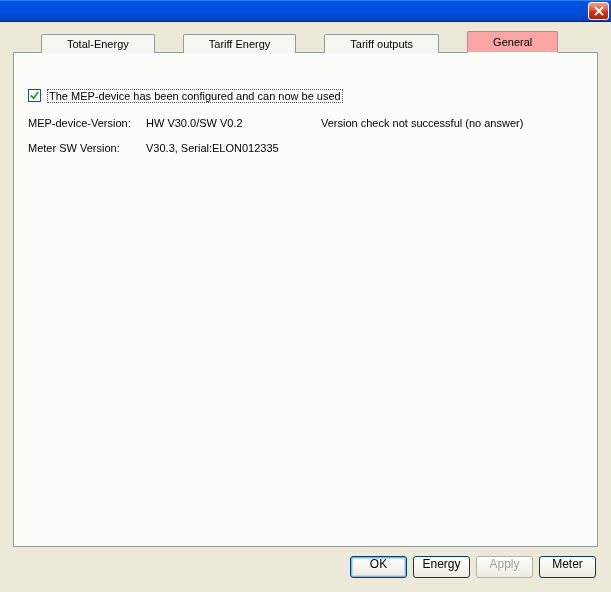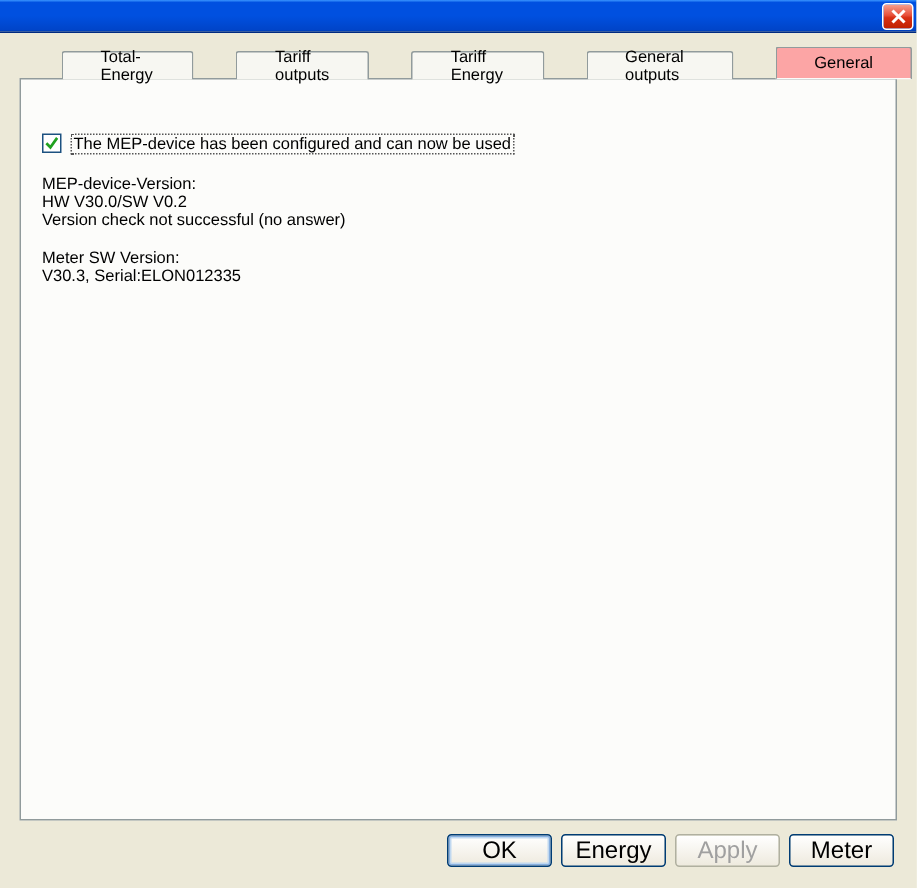--- a/index.html
+++ b/index.html
@@ -126,50 +126,49 @@
     width: 9px;
     height: 9px;
   }
   .cb-label {
     border: 1px dotted #555;
     padding: 0 1px;
   }
   .info-row {
     display: flex;
     margin-top: 13px;
-    flex-direction: column;
   }
   .info-label {
     width: 118px;
   }
   .info-value {
     width: 175px;
   }
   .info-status {
   }
   .button-row {
     position: absolute;
     right: 12px;
     bottom: 11px;
     display: flex;
     gap: 6px;
   }
   .btn {
-    width: 70px;
+    width: 57px;
     height: 22px;
     border: 1px solid #003c74;
     background: linear-gradient(to bottom, #fff, #eeeade);
     border-radius: 3px;
     display: flex;
-    align-items: flex-end;
+    align-items: flex-start;
     justify-content: center;
     cursor: pointer;
     box-sizing: border-box;
     font-family: Tahoma, sans-serif;
-    font-size: 16px;
+    font-size: 12px;
   }
   .btn.default {
     box-shadow: inset 0 0 0 1px #88b0e0, inset 0 0 0 2px #c0d8f0;
   }
   .btn.disabled {
     color: #a0a0a0;
     cursor: default;
     border-color: #b0b0a0;
   }
 </style>
@@ -185,27 +184,24 @@
     </div>
   </div>
 
   <div class="client-area">
 
     <div class="tab-strip">
       <div class="tab">
         <span>Total-Energy</span>
       </div>
       <div class="tab">
+        <span>Tariff Energy</span>
+      </div>
+      <div class="tab">
         <span>Tariff outputs</span>
-      </div>
-      <div class="tab">
-        <span>Tariff Energy</span>
-      </div>
-      <div class="tab">
-        <span>General outputs</span>
       </div>
       <div class="tab active">
         <span>General</span>
       </div>
     </div>
 
     <div class="tab-panel">
       <div class="panel-content">
 
         <div class="cb-row">

